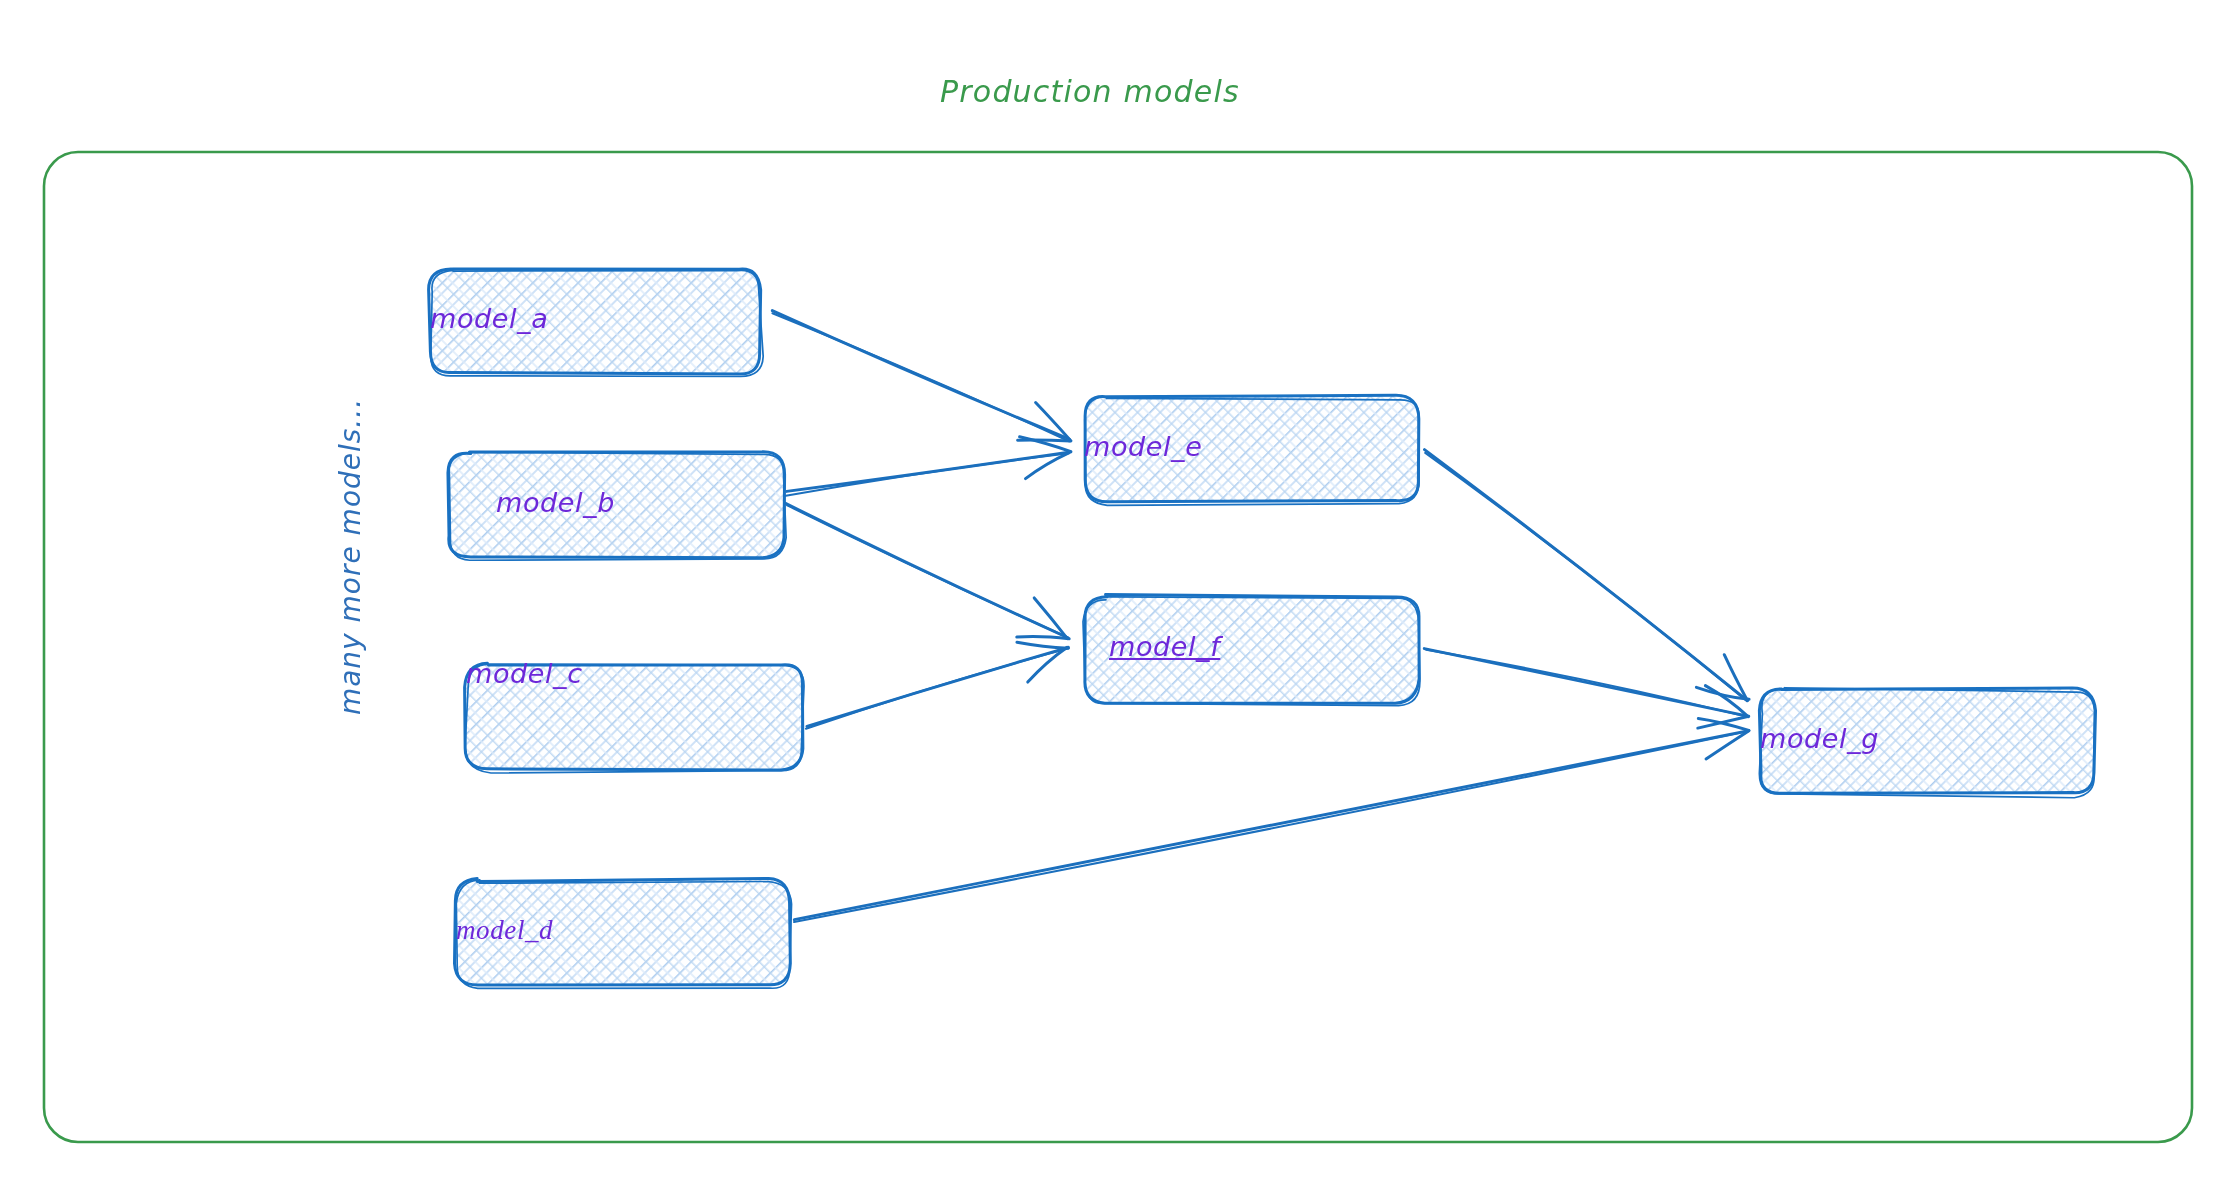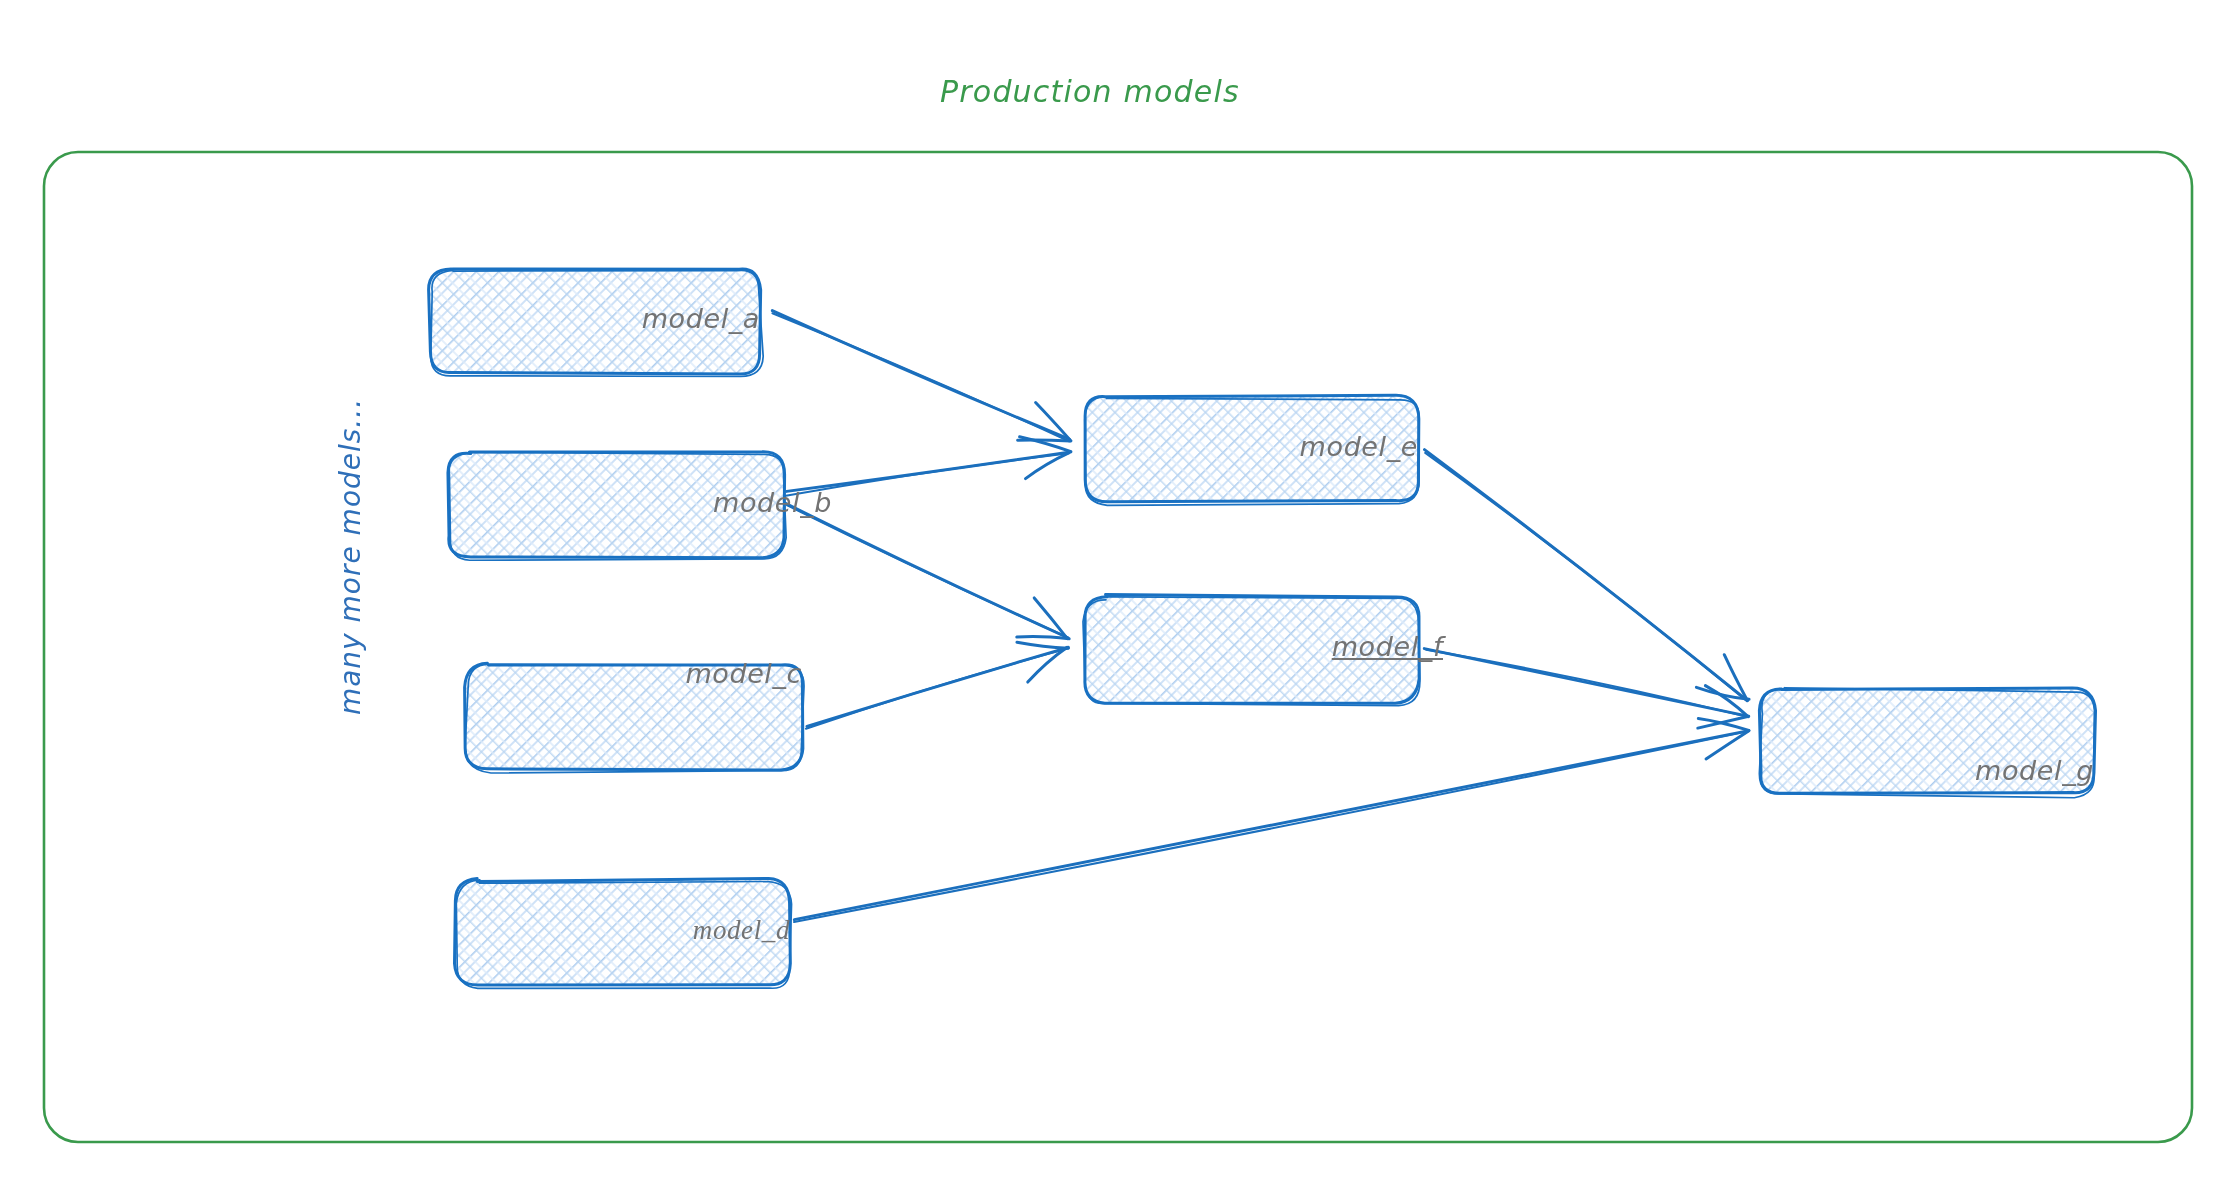--- a/index.html
+++ b/index.html
@@ -53,23 +53,23 @@
     letter-spacing: 1px;
     color: #2f6fb8;
     white-space: nowrap;
   }
   .node-label {
     position: absolute;
     font-family: "DejaVu Sans", sans-serif;
     font-size: 27px;
     font-style: italic;
     letter-spacing: 0.6px;
-    color: #737373;
+    color: #6d28d9;
     white-space: nowrap;
-    text-align: right;
+    text-align: left;
     pointer-events: none;
   }
 </style>
 </head>
 <body>
 
 <div id="canvas">
 
   <svg id="diagram-svg" viewBox="0 0 2240 1188">
     <defs>
@@ -183,16 +183,16 @@
 
   <div class="side-note">many more models...</div>
 
   <div id="labels-layer">
       <div class="node-label" style="left: 430px; top: 303px; width: 330px;">model_a</div>
       <div class="node-label" style="left: 448px; top: 487px; width: 336px; margin-left: 48px;">model_b</div>
       <div class="node-label" style="left: 466px; top: 658px; width: 336px;">model_c</div>
       <div class="node-label" style="left: 456px; top: 915px; width: 334px; font-family: Liberation Serif, serif;">model_d</div>
       <div class="node-label" style="left: 1084px; top: 431px; width: 334px; font-style: italic;">model_e</div>
       <div class="node-label" style="left: 1109px; top: 631px; width: 334px; text-decoration: underline;">model_f</div>
-      <div class="node-label" style="left: 1760px; top: 723px; width: 334px; margin-top: 32px;">model_g</div>
+      <div class="node-label" style="left: 1760px; top: 723px; width: 334px;">model_g</div>
     </div>
 
 </div>
 
 </body></html>

